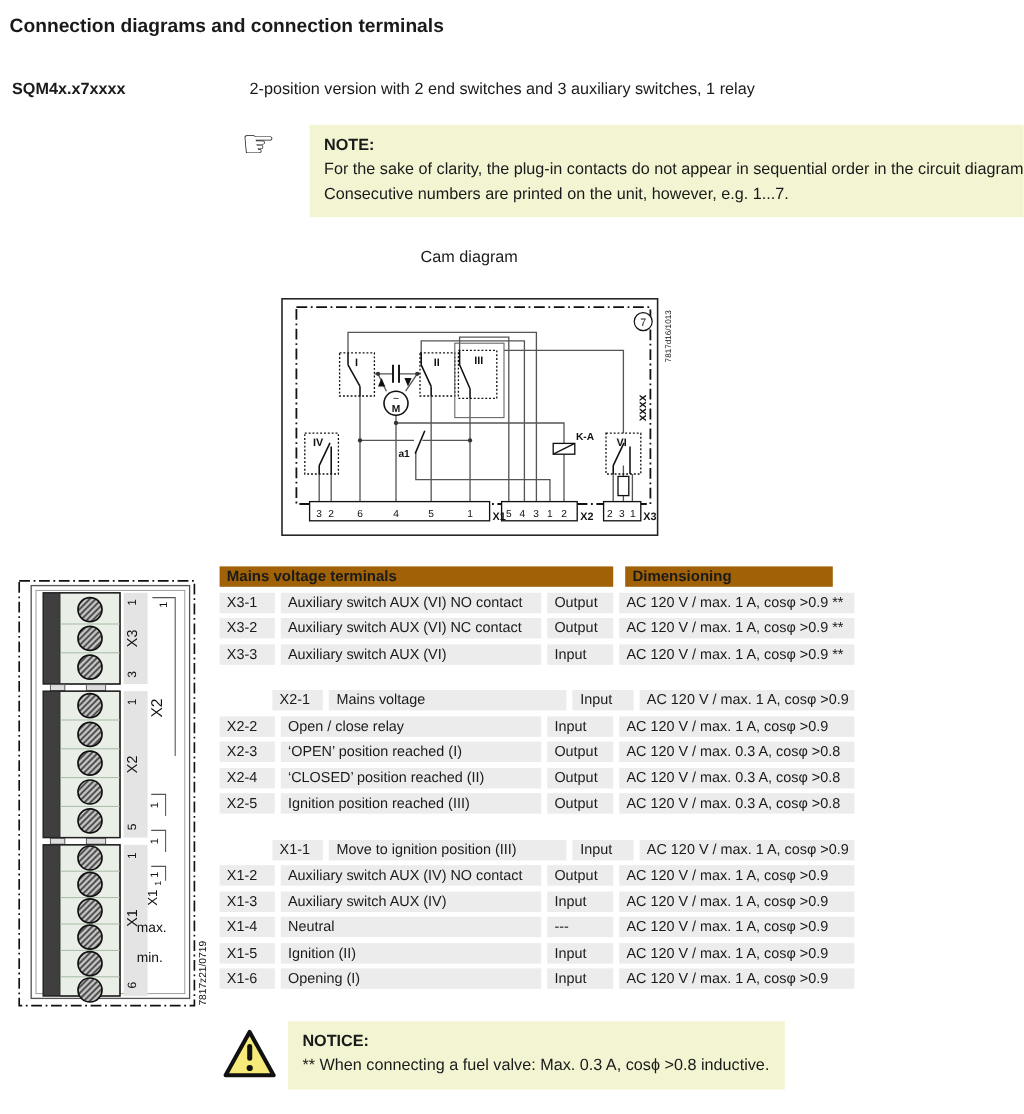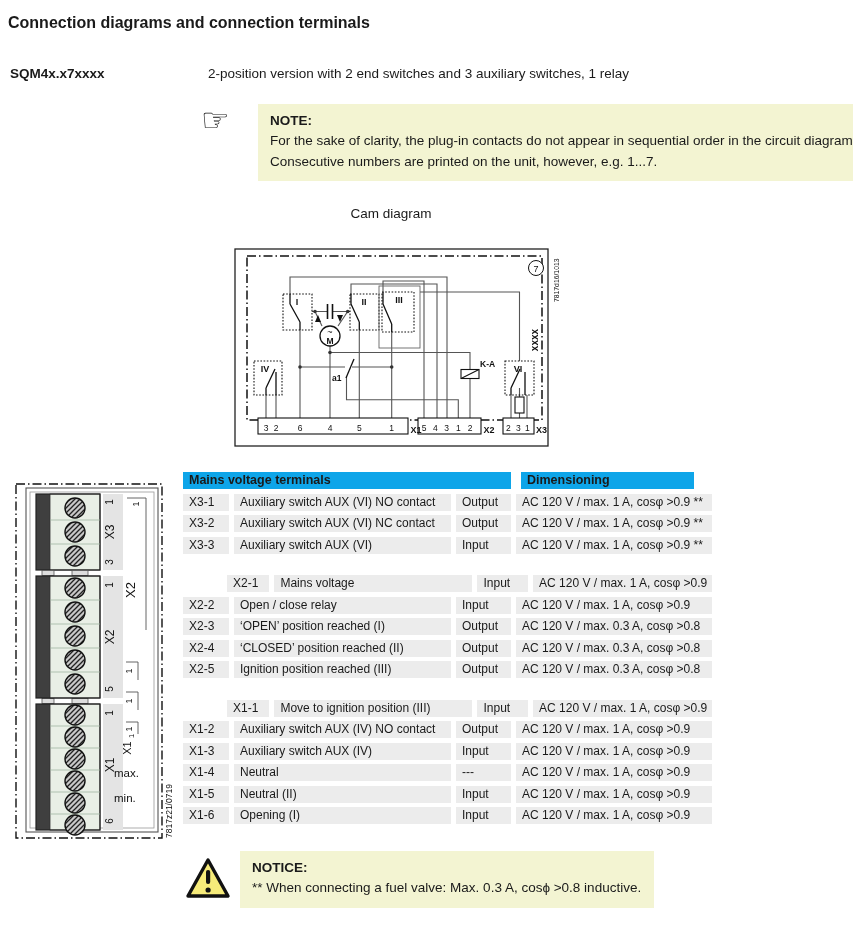--- a/index.html
+++ b/index.html
@@ -26,21 +26,21 @@
   .notice-box {
     left:240px; top:851px; width:414px; background:#f3f4d2;
     padding:7px 12px 9px 12px; font-size:13.5px; line-height:1.5;
   }
   .notice-box b { display:block; }
 
   
   .ttable { left:183px; top:472px; width:529px; font-size:12px; }
   .trow { display:flex; height:17px; line-height:17px; margin-bottom:4.5px; white-space:nowrap; }
   .trow > div { background:#ececec; padding-left:6px; overflow:hidden; }
-  .trow.thead > div { background:#0ea5e9; font-weight:bold; font-size:12.5px; }
+  .trow.thead > div { background:#a16207; font-weight:bold; font-size:12.5px; }
   .c1 { width:46px; margin-right:5px; }
   .c2 { width:217px; margin-right:5px; }
   .c3 { width:55px; margin-right:5px; }
   .c4 { width:196px; }
   .h1 { width:328px; margin-right:10px; }
   .h2 { width:173px; }
   .group-gap { margin-top:21.5px;margin-left:44px; }
 
   svg text { font-family:"Liberation Sans", sans-serif; fill:#111; }
 </style>
@@ -359,21 +359,21 @@
     <div class="c4">AC 120 V / max. 1 A, cosφ &gt;0.9</div>
   </div>
   <div class="trow">
     <div class="c1">X1-4</div>
     <div class="c2">Neutral</div>
     <div class="c3">---</div>
     <div class="c4">AC 120 V / max. 1 A, cosφ &gt;0.9</div>
   </div>
   <div class="trow">
     <div class="c1">X1-5</div>
-    <div class="c2">Neutral (II)</div>
+    <div class="c2">Ignition (II)</div>
     <div class="c3">Input</div>
     <div class="c4">AC 120 V / max. 1 A, cosφ &gt;0.9</div>
   </div>
   <div class="trow">
     <div class="c1">X1-6</div>
     <div class="c2">Opening (I)</div>
     <div class="c3">Input</div>
     <div class="c4">AC 120 V / max. 1 A, cosφ &gt;0.9</div>
   </div>
 </div>

